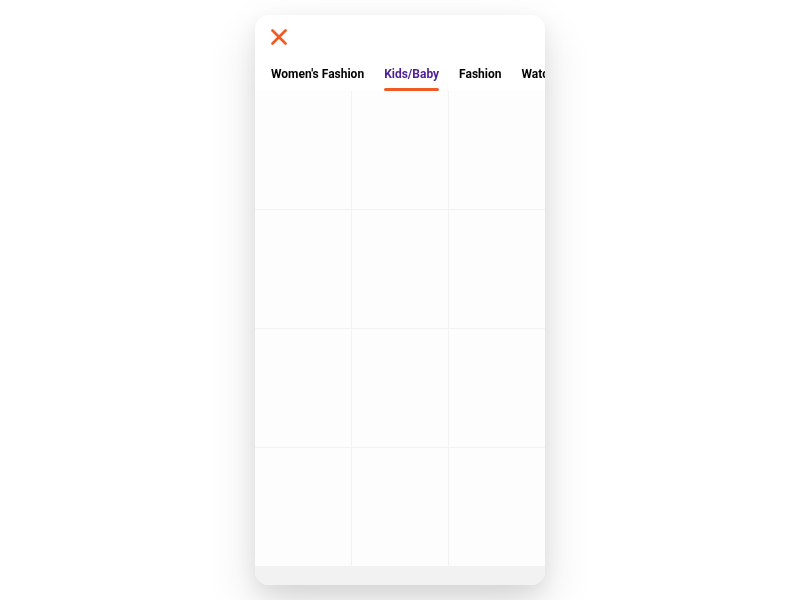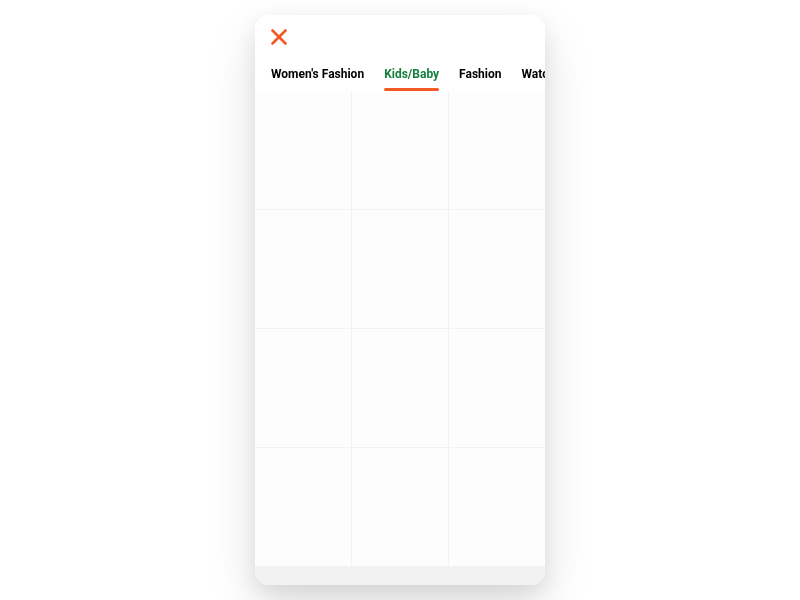--- a/index.html
+++ b/index.html
@@ -53,21 +53,21 @@
       color: #000000;
       padding: 6px 10px 10px 10px;
       cursor: pointer;
       position: relative;
       flex-shrink: 0;
     }
     .tab:first-child {
       padding-left: 0;
     }
     .tab.active {
-      color: #15803d;
+      color: #4c1d95;
     }
     .tab.active::after {
       content: "";
       position: absolute;
       bottom: 0;
       left: 10px;
       right: 10px;
       height: 3px;
       background: #f15a24;
       border-radius: 2px;

